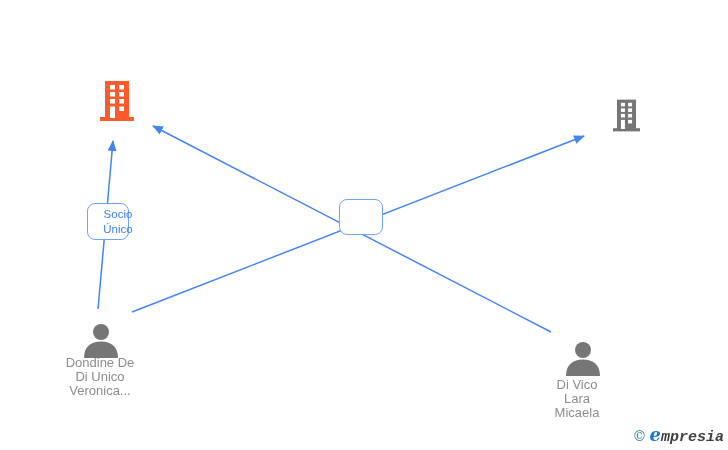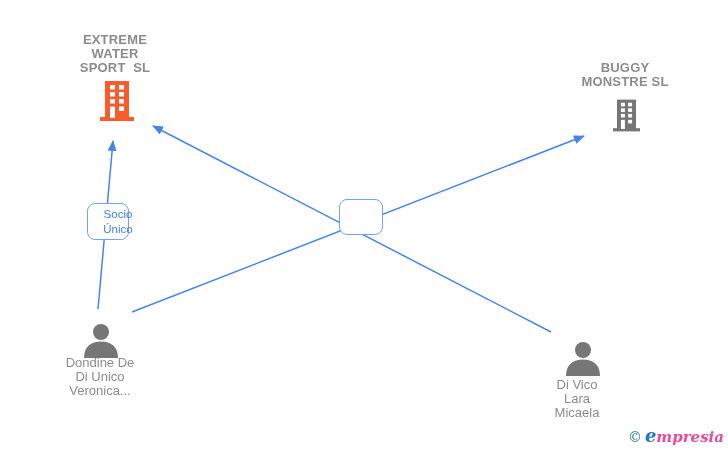--- a/index.html
+++ b/index.html
@@ -59,21 +59,21 @@
     position: absolute;
     right: 4px;
     bottom: 4px;
     font-family: "DejaVu Serif", serif;
     font-style: italic;
     cursor: pointer;
     white-space: nowrap;
   }
   .brand .copy  { color: #2e7d8c; font-size: 14px; font-style: normal; margin-right: 3px; }
   .brand .b-e   { color: #1e76d2; font-size: 18px; font-weight: bold; }
-  .brand .b-rest{ color: #ec4899; font-size: 15px; font-weight: bold; }
+  .brand .b-rest{ color: #404040; font-size: 15px; font-weight: bold; font-family: Liberation Mono, monospace; }
 </style>
 </head>
 <body>
 
 <div class="canvas">
 
   <svg class="edges" width="728" height="450" viewBox="0 0 728 450" xmlns="http://www.w3.org/2000/svg">
     <defs>
       <marker id="arrow" markerUnits="userSpaceOnUse" markerWidth="12" markerHeight="10" refX="10" refY="4.5" orient="auto">
         <path d="M0,0 L11,4.5 L0,9 Z" fill="#4584f0"></path>
@@ -83,40 +83,35 @@
     <line x1="132" y1="312" x2="584" y2="136" stroke-width="1.5" marker-end="url(#arrow)" stroke="#4584f0"></line>
     <line x1="551" y1="332" x2="153" y2="126" stroke-width="1.5" marker-end="url(#arrow)" stroke="#4584f0"></line>
   </svg>
 
   <div class="rel-box socio-box">
     <span>Socio
 Único</span>
   </div>
   <div class="rel-box adm-box-back"></div>
 
-  <div class="node-label company-label label-extreme">EXTREME
-WATER
-SPORT&nbsp; SL</div>
   <svg class="node-icon icon-extreme" width="34" height="40" viewBox="0 0 34 40" xmlns="http://www.w3.org/2000/svg">
     <rect x="5" y="0" width="24" height="37" fill="#fb5a2d"></rect>
     <rect x="0" y="36" width="34" height="4" fill="#fb5a2d"></rect>
     <g fill="#ffffff">
       <rect x="10" y="4" width="5" height="4.5"></rect>
         <rect x="19" y="4" width="5" height="4.5"></rect>
       <rect x="10" y="11" width="5" height="4.5"></rect>
         <rect x="19" y="11" width="5" height="4.5"></rect>
       <rect x="10" y="18" width="5" height="4.5"></rect>
         <rect x="19" y="18" width="5" height="4.5"></rect>
       <rect x="19" y="25.5" width="5" height="4.5"></rect>
       <rect x="10" y="25.5" width="5" height="11.5"></rect>
     </g>
   </svg>
 
-  <div class="node-label company-label label-buggy">BUGGY
-MONSTRE SL</div>
   <svg class="node-icon icon-buggy" width="27" height="33" viewBox="0 0 34 40" xmlns="http://www.w3.org/2000/svg">
     <rect x="5" y="0" width="24" height="37" fill="#767676"></rect>
     <rect x="0" y="36" width="34" height="4" fill="#767676"></rect>
     <g fill="#ffffff">
       <rect x="10" y="4" width="5" height="4.5"></rect>
         <rect x="19" y="4" width="5" height="4.5"></rect>
       <rect x="10" y="11" width="5" height="4.5"></rect>
         <rect x="19" y="11" width="5" height="4.5"></rect>
       <rect x="10" y="18" width="5" height="4.5"></rect>
         <rect x="19" y="18" width="5" height="4.5"></rect>

